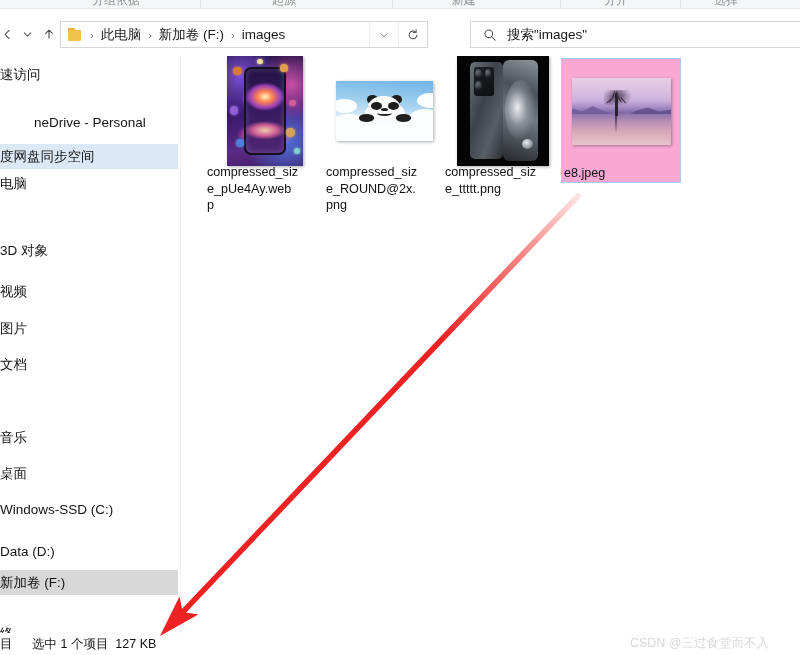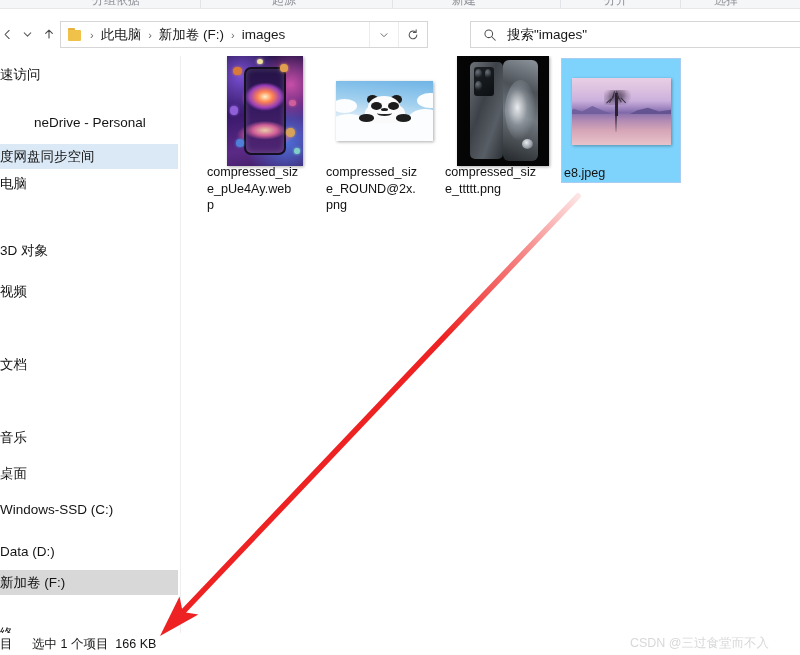--- a/index.html
+++ b/index.html
@@ -164,21 +164,21 @@
     width: 619px; height: 579px;
     background: #ffffff;
     overflow: hidden;
   }
   .tile {
     position: absolute;
     width: 120px;
     text-align: left;
   }
   .tile.selected {
-    background: #7dd3fc;
+    background: #f9a8d4;
     border: 1px solid #a8cdf0;
   }
   .thumb-wrap {
     width: 100%;
     height: 105px;
     display: flex;
     align-items: center;
     justify-content: center;
   }
   .thumb {
@@ -523,20 +523,23 @@
         <span class="lbl">度网盘同步空间</span>
       </div>
       <div class="side-item" style="top: 115px;">
         <span class="lbl">电脑</span>
       </div>
       <div class="side-item" style="top: 182px;">
         <span class="lbl">3D 对象</span>
       </div>
       <div class="side-item" style="top: 223px;">
         <span class="lbl">视频</span>
+      </div>
+      <div class="side-item" style="top: 260px;">
+        <span class="lbl">图片</span>
       </div>
       <div class="side-item" style="top: 296px;">
         <span class="lbl">文档</span>
       </div>
       <div class="side-item" style="top: 369px;">
         <span class="lbl">音乐</span>
       </div>
       <div class="side-item" style="top: 405px;">
         <span class="lbl">桌面</span>
       </div>
@@ -650,21 +653,21 @@
         </div>
         <div class="fname">
           <div>e8.jpeg</div>
         </div>
       </div>
     </div>
 
   <div class="statusbar">
     <span class="status-count">目</span>
     <span class="status-sel">
-      <span>选中 1 个项目</span><span>&nbsp;&nbsp;</span><span>166 KB</span>
+      <span>选中 1 个项目</span><span>&nbsp;&nbsp;</span><span>127 KB</span>
     </span>
     <span class="watermark">CSDN @三过食堂而不入</span>
   </div>
 
   <svg class="annot" viewBox="0 0 800 655">
     <defs>
       <linearGradient id="arrowFade" x1="1" y1="0" x2="0" y2="1">
         <stop offset="0%" stop-color="#ee2222" stop-opacity="0.12"></stop>
         <stop offset="14%" stop-color="#ee2222" stop-opacity="0.55"></stop>
         <stop offset="34%" stop-color="#ee2222" stop-opacity="1"></stop>

